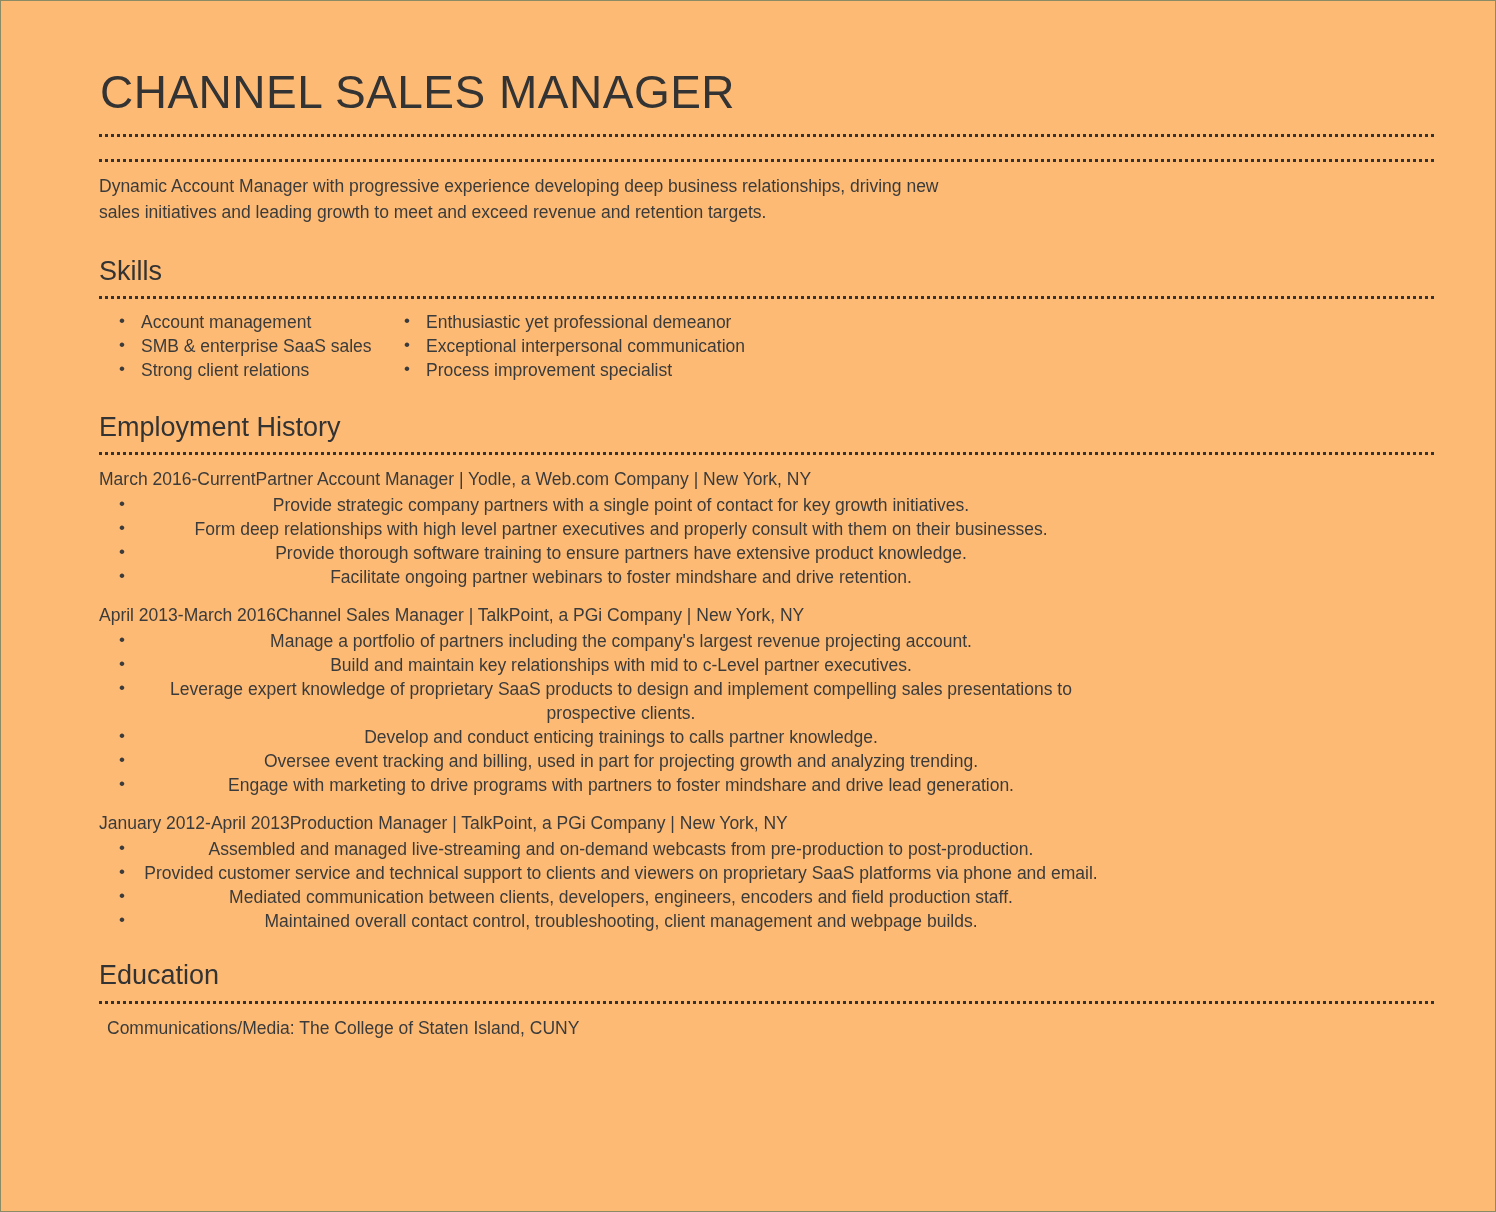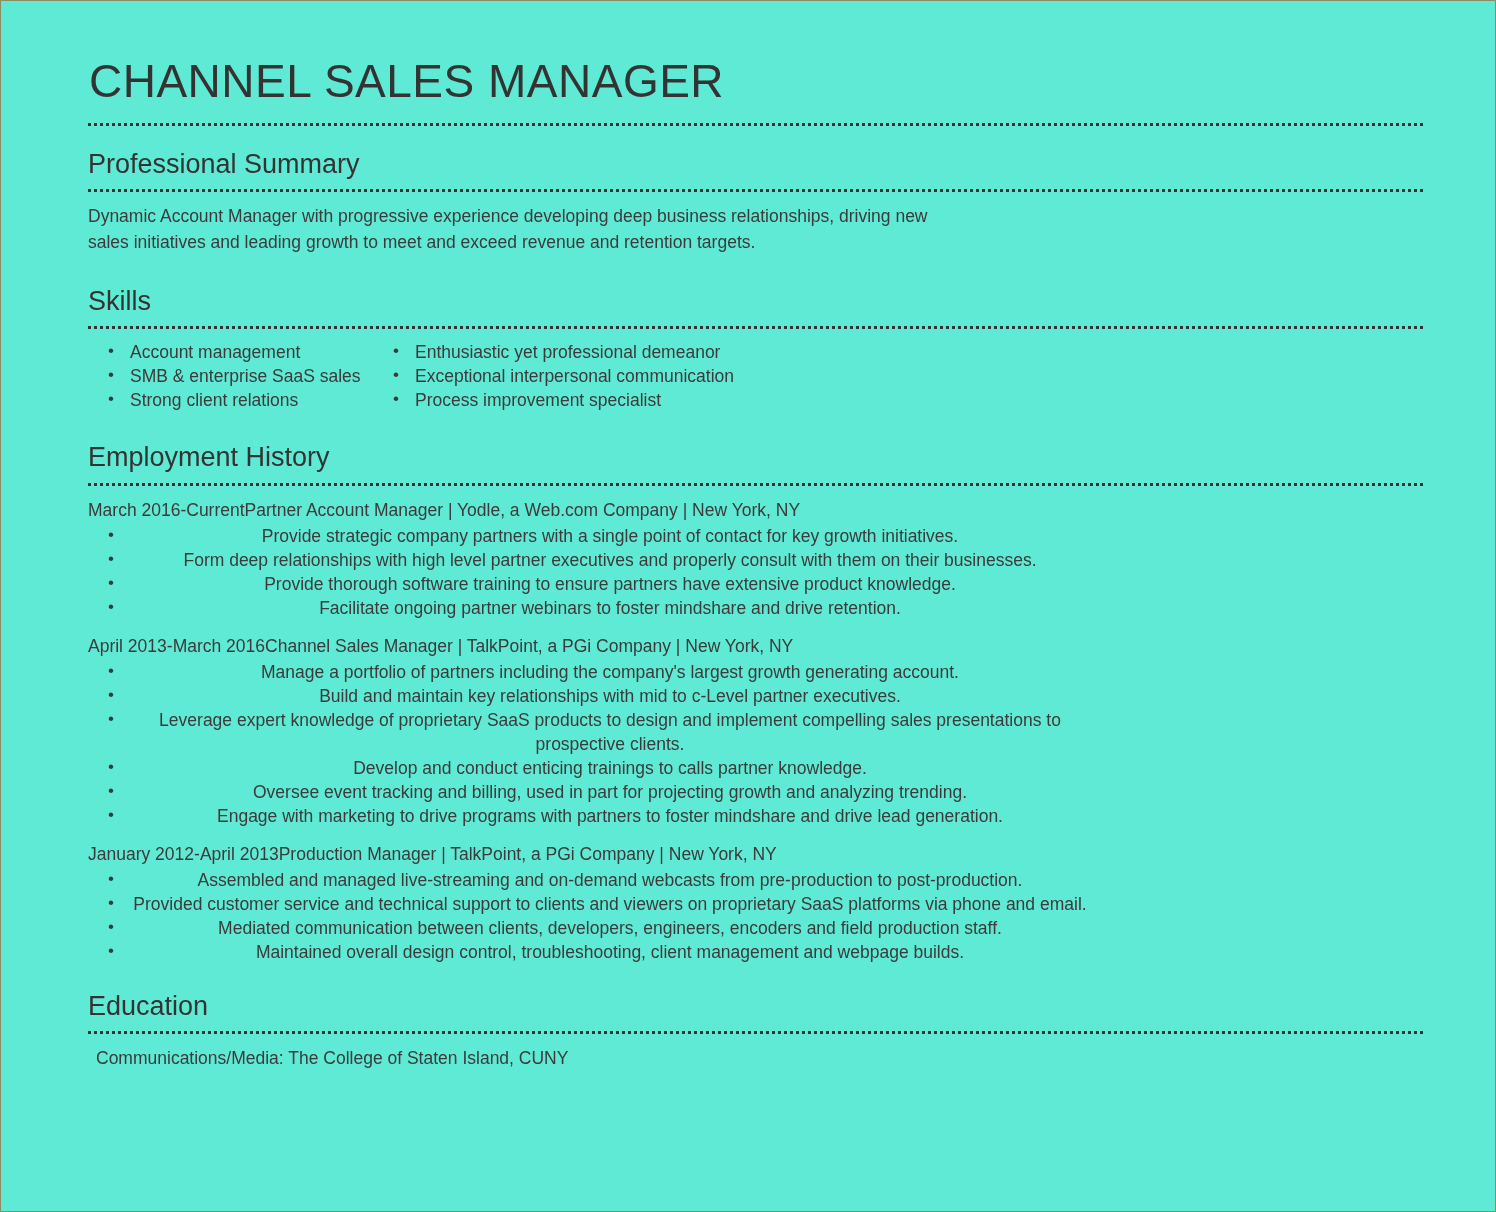--- a/index.html
+++ b/index.html
@@ -11,23 +11,23 @@
     width: 1496px;
     height: 1212px;
     font-family: "Liberation Sans", sans-serif;
     overflow: hidden;
   }
   .page {
     position: relative;
     box-sizing: border-box;
     width: 1496px;
     height: 1212px;
-    background: #5eead4;
+    background: #fdba74;
     border: 1px solid #8b8b66;
-    padding: 4px;
+    padding: 15px;
   }
   .content {
     box-sizing: border-box;
     padding: 52px 74px 0 82px;
   }
 
   
   .resume-title {
     font-size: 46px;
     font-weight: 400;
@@ -144,21 +144,20 @@
 <body>
 
 <div class="page">
   <div class="content">
 
     <h1 class="resume-title">CHANNEL SALES MANAGER</h1>
     <div class="rule"></div>
     <div class="gap-title-to-section"></div>
 
     <div class="section">
-      <h2 class="section-heading">Professional Summary</h2>
       <div class="rule"></div>
       <div class="gap-after-rule"></div>
       <p class="body-text">
         <span class="body-line">Dynamic Account Manager with progressive experience developing deep business relationships, driving new</span>
         <span class="body-line">sales initiatives and leading growth to meet and exceed revenue and retention targets.</span>
       </p>
     </div>
 
     <div style="height:30px"></div>
 
@@ -195,38 +194,38 @@
           <li>Provide thorough software training to ensure partners have extensive product knowledge.</li>
           <li>Facilitate ongoing partner webinars to foster mindshare and drive retention.</li>
         </ul>
       </div>
 
       <div class="job-spacer"></div>
 
       <div class="job">
         <div class="job-heading">April 2013-March 2016Channel Sales Manager | TalkPoint, a PGi Company | New York, NY</div>
         <ul class="job-bullets">
-          <li>Manage a portfolio of partners including the company's largest growth generating account.</li>
+          <li>Manage a portfolio of partners including the company's largest revenue projecting account.</li>
           <li>Build and maintain key relationships with mid to c-Level partner executives.</li>
           <li>Leverage expert knowledge of proprietary SaaS products to design and implement compelling sales presentations to prospective clients.</li>
           <li>Develop and conduct enticing trainings to calls partner knowledge.</li>
           <li>Oversee event tracking and billing, used in part for projecting growth and analyzing trending.</li>
           <li>Engage with marketing to drive programs with partners to foster mindshare and drive lead generation.</li>
         </ul>
       </div>
 
       <div class="job-spacer"></div>
 
       <div class="job">
         <div class="job-heading">January 2012-April 2013Production Manager | TalkPoint, a PGi Company | New York, NY</div>
         <ul class="job-bullets">
           <li>Assembled and managed live-streaming and on-demand webcasts from pre-production to post-production.</li>
           <li>Provided customer service and technical support to clients and viewers on proprietary SaaS platforms via phone and email.</li>
           <li>Mediated communication between clients, developers, engineers, encoders and field production staff.</li>
-          <li>Maintained overall design control, troubleshooting, client management and webpage builds.</li>
+          <li>Maintained overall contact control, troubleshooting, client management and webpage builds.</li>
         </ul>
       </div>
     </div>
 
     <div style="height:26px"></div>
 
     <div class="section">
       <h2 class="section-heading">Education</h2>
       <div class="rule"></div>
       <div class="gap-after-rule"></div>

